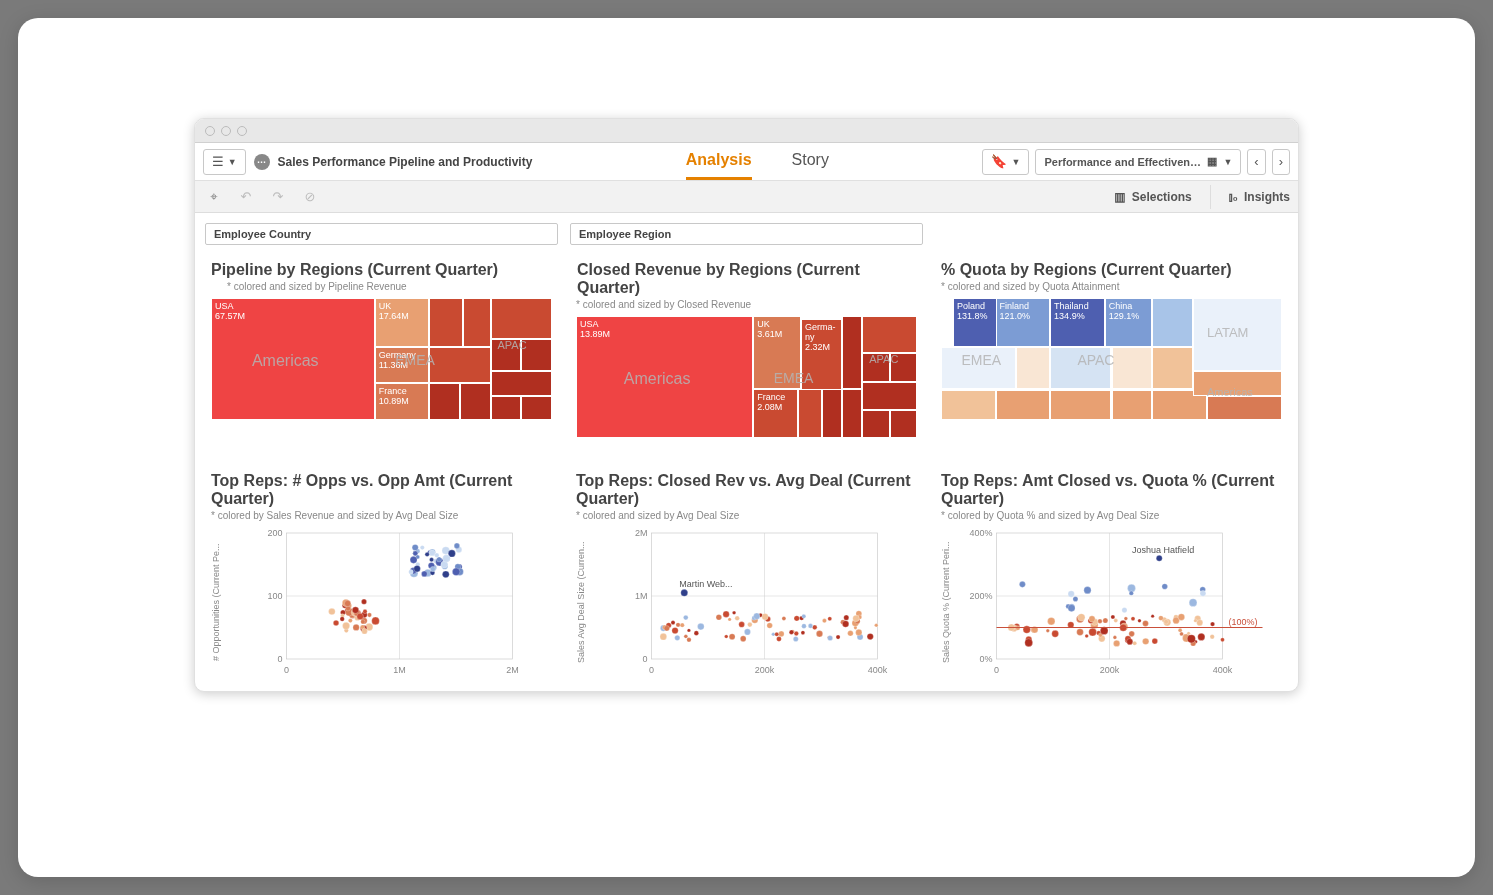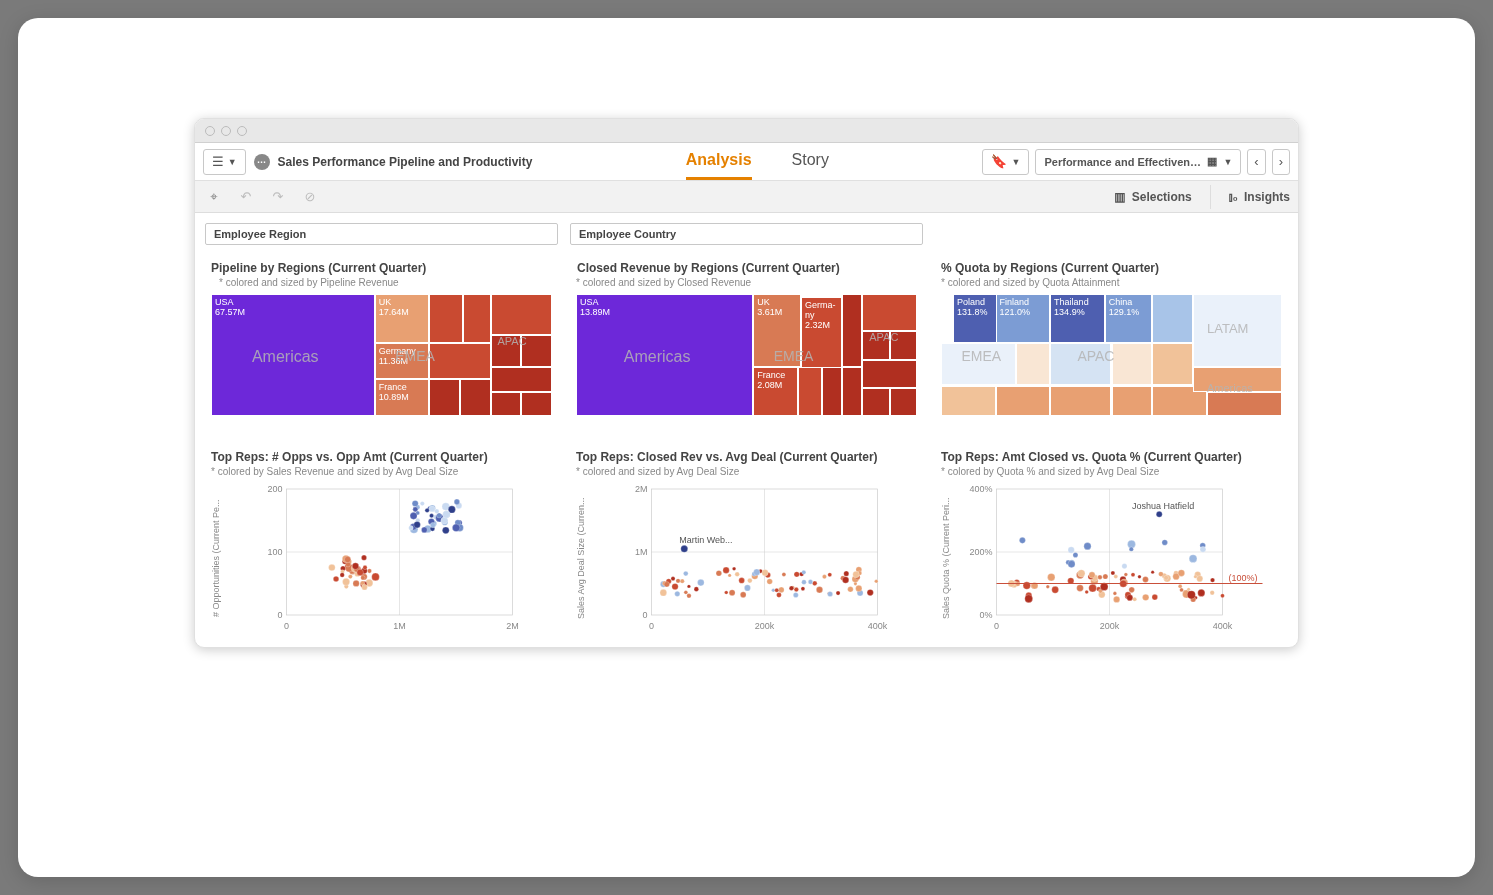--- a/index.html
+++ b/index.html
@@ -93,42 +93,42 @@
   .secondary-right .divider { width:1px; height:24px; background:#ddd;}
 
   .page-body { padding: 10px 10px 14px 10px; }
   .page-title { font-size: 18px; color: #888; font-weight: 400; margin: 4px 0 10px 4px;}
 
   .filters-row { display: grid; grid-template-columns: 1fr 1fr 1fr; gap: 12px; margin-bottom: 10px;}
   .filter-box { border: 1px solid #c8c8c8; border-radius: 2px; padding: 4px 8px; font-size: 11px; font-weight:600; color:#444; background:#fff; cursor:pointer;}
 
   .charts-grid { display: grid; grid-template-columns: 1fr 1fr 1fr; gap: 12px; }
   .chart-card { padding: 0 6px; }
-  .chart-title { font-size: 12px; font-weight: 700; color: #444; margin-top:6px; margin-left: 44px;}
+  .chart-title { font-size: 16px; font-weight: 700; color: #444; margin-top:6px; margin-left: 44px;}
   .chart-sub { font-size: 10px; color: #888; margin: 2px 0 6px 44px;}
 
   .treemap { height: 122px; position: relative; margin-left: 44px;}
   .treemap .block { position:absolute; border:1px solid #fff; color:#fff; font-size:9px; line-height:1.1; padding:3px; overflow:hidden;}
   .treemap .small { font-size:8px; }
   .treemap .region-label { position:absolute; color: rgba(180,180,180,0.85); font-size:16px; font-weight:500; pointer-events:none;}
 
   .scatter-wrap { display:flex; margin-top:4px;}
   .ylabel {
     writing-mode: vertical-rl; transform: rotate(180deg);
     font-size: 9px; color:#888; text-align:center; width:14px; padding: 4px 0;
   }
   .scatter { position:relative; flex:1; }
   .scatter svg { display:block; }
   .axis-text { font-size:9px; fill:#888; }
   .scatter-pt { stroke: rgba(255,255,255,0.5); stroke-width:0.5;}
   .ref-line { stroke:#c94f3a; stroke-width:1;}
   .ref-label { font-size:9px; fill:#c94f3a;}
   .annot { font-size:9px; fill:#555;}
 
-  .blue4 { background:#6d28d9;}
+  .blue4 { background:#ef4444;}
   .blue3 { background:#4e5fb0;}
   .blue2 { background:#7c9cd4;}
   .blue1 { background:#a8c4e8;}
   .blue0 { background:#d5e3f3;}
   .blue00{ background:#eaf1fa; color:#aaa !important;}
   .orange4{background:#b02f20;}
   .orange3{background:#c94a31;}
   .orange2{background:#d87a54;}
   .orange1{background:#e8a072;}
   .orange0{background:#f1c299;}
@@ -200,29 +200,29 @@
         <div class="group">
           <span>⫾₀</span>
           <span>Insights</span>
         </div>
       </div>
     </div>
 
     <div class="page-body">
 
       <div class="filters-row">
+        <div class="filter-box">Employee Country</div>
         <div class="filter-box">Employee Region</div>
-        <div class="filter-box">Employee Country</div>
       </div>
 
       <div class="charts-grid">
 
         <div class="chart-card">
           <div class="chart-title" style="margin-left:0">Pipeline by Regions (Current Quarter)</div>
-          <div class="chart-sub" style="margin-left:8px">* colored and sized by Pipeline Revenue</div>
+          <div class="chart-sub" style="margin-left:16px">* colored and sized by Pipeline Revenue</div>
           <div class="treemap" style="margin-left:0">
             <div class="block blue4" style="left:0;top:0;width:48%;height:100%;">
               <div>USA</div>
               <div>67.57M</div>
             </div>
             <span class="region-label" style="left:12%;top:44%;">Americas</span>
 
             <div class="block orange1" style="left:48%;top:0;width:16%;height:40%;">
               <div>UK</div>
               <div>17.64M</div>

